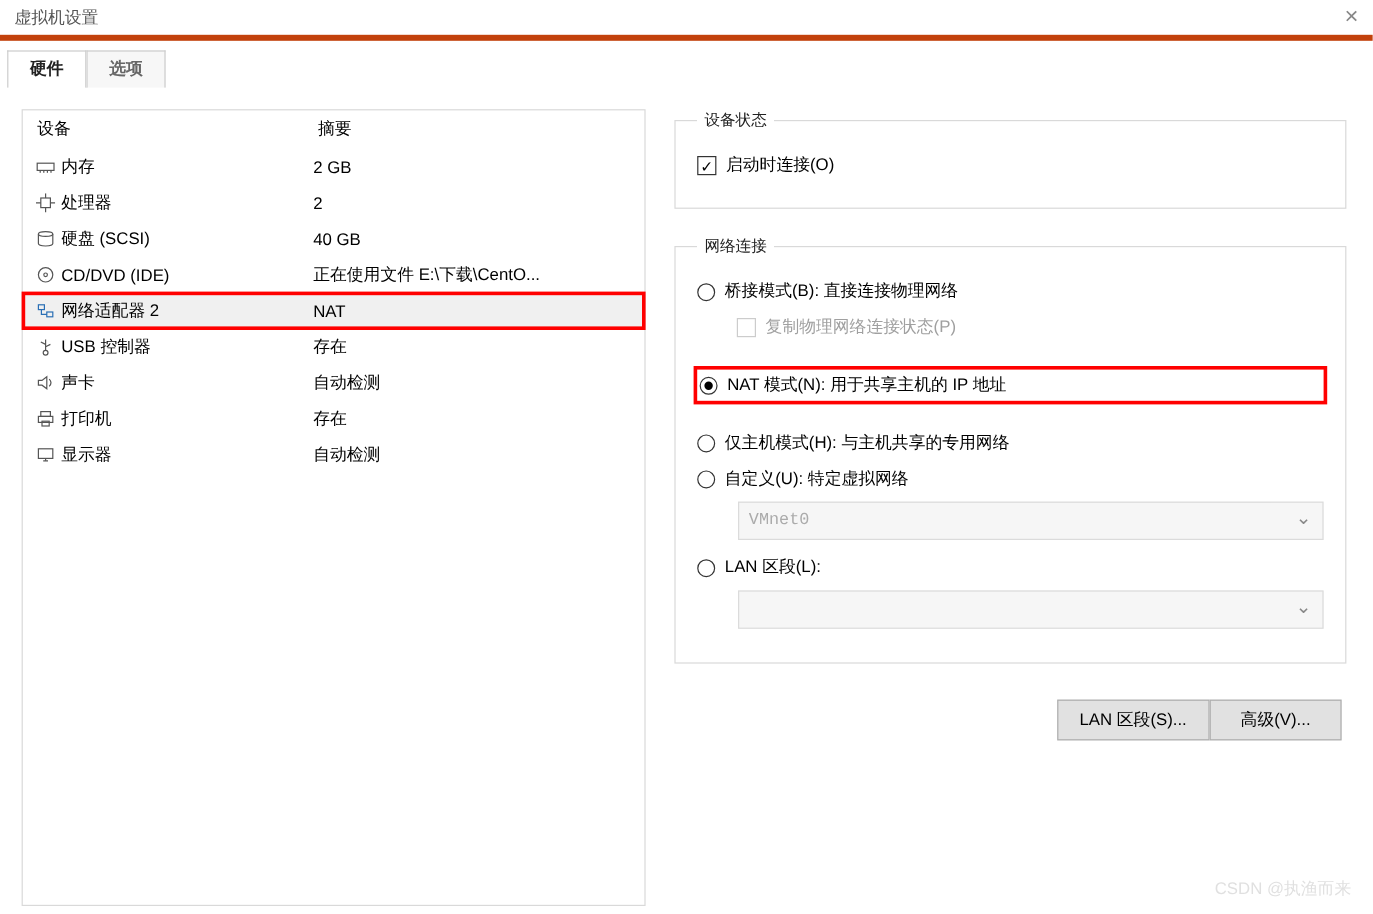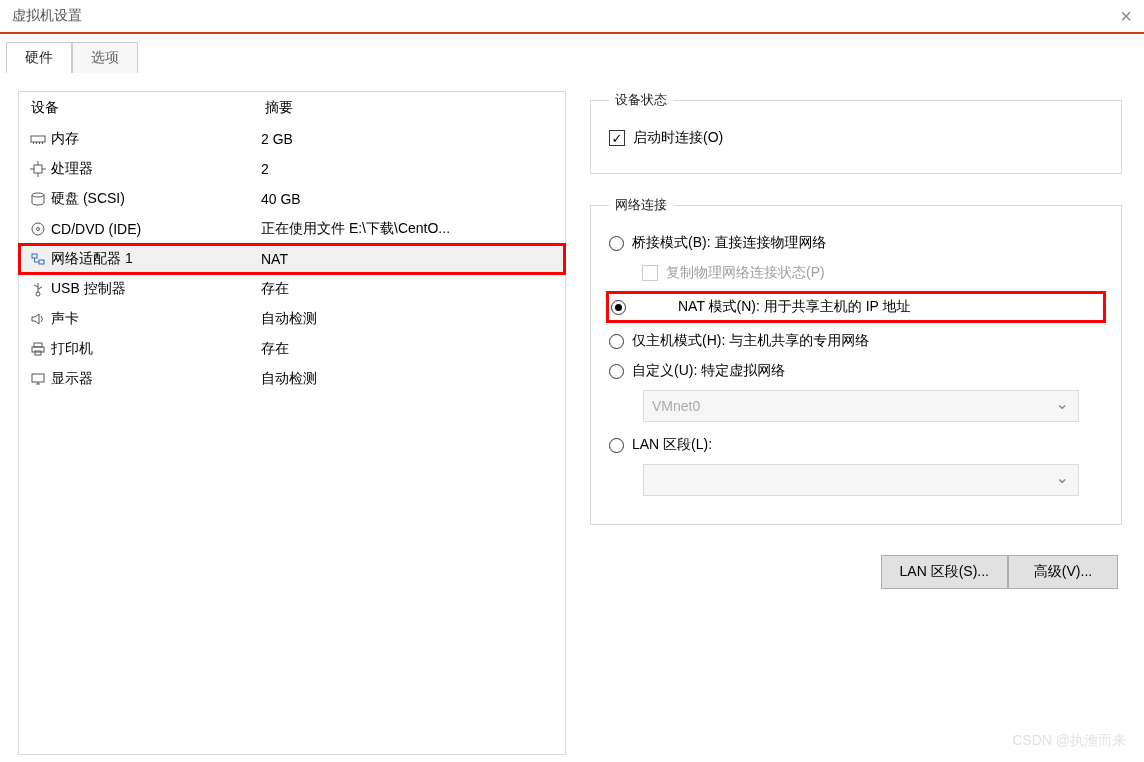--- a/index.html
+++ b/index.html
@@ -11,21 +11,21 @@
       width: 1144px;
       height: 762px;
       position: relative;
       overflow: hidden;
     }
     .titlebar {
       height: 34px;
       display: flex;
       align-items: center;
       padding: 0 12px;
-      border-bottom: 2px solid #c2410c;
+      border-bottom: 5px solid #c2410c;
       color: #555;
       font-size: 14px;
     }
     .titlebar .close {
       margin-left: auto;
       font-size: 20px;
       color: #888;
       cursor: pointer;
       width: 40px;
       text-align: right;
@@ -37,20 +37,21 @@
     .tab {
       padding: 6px 18px;
       border: 1px solid #ccc;
       border-bottom: none;
       background: #fff;
       margin-right: 0;
       font-size: 14px;
       color: #222;
       cursor: pointer;
       position: relative;
+      font-weight: bold;
     }
     .tab.active {
       background: #fff;
       z-index: 2;
     }
     .tab.inactive {
       background: #f7f7f7;
       color: #666;
     }
     .main {
@@ -115,37 +116,36 @@
     }
     .check-row, .radio-row {
       display: flex;
       align-items: center;
       padding: 6px 0;
     }
     .radio-row.highlighted {
       outline: 3px solid #ff0000;
       outline-offset: 0;
       padding: 4px 2px;
-      margin: 6px 0;
-      gap: 44px;
+      margin: 20px 0;
     }
     .indent-check {
       margin-left: 33px;
       color: #a0a0a0;
     }
     .select-box {
       margin-left: 34px;
       margin-top: 4px;
       margin-bottom: 8px;
     }
     select {
-      width: 436px;
+      width: 488px;
       height: 32px;
       padding: 4px 8px;
-      font-family: Liberation Sans, sans-serif;
+      font-family: Liberation Mono, monospace;
       font-size: 14px;
       background: #f3f3f3;
       border: 1px solid #ccc;
       color: #888;
       appearance: none;
     }
     .select-wrap {
       position: relative;
       display: inline-block;
     }
@@ -288,21 +288,21 @@
           <span class="summary-cell">正在使用文件 E:\下载\CentO...</span>
         </div>
         <div class="dev-row selected highlighted">
           <span class="icon-cell">
             <svg class="dev-icon" viewBox="0 0 16 16">
               <rect x="2" y="3" width="5" height="4" fill="none" stroke="#2a6fb5"></rect>
               <rect x="9" y="9" width="5" height="4" fill="none" stroke="#2a6fb5"></rect>
               <path d="M4.5 7 V11 H9" fill="none" stroke="#2a6fb5"></path>
             </svg>
           </span>
-          <span class="name-cell">网络适配器 1</span>
+          <span class="name-cell">网络适配器 2</span>
           <span class="summary-cell">NAT</span>
         </div>
         <div class="dev-row">
           <span class="icon-cell">
             <svg class="dev-icon" viewBox="0 0 16 16">
               <circle cx="8" cy="13" r="2" fill="none" stroke="#555"></circle>
               <line x1="8" y1="11" x2="8" y2="2" stroke="#555"></line>
               <path d="M8 6 L4 4 M8 8 L12 6" stroke="#555" fill="none"></path>
             </svg>
           </span>

